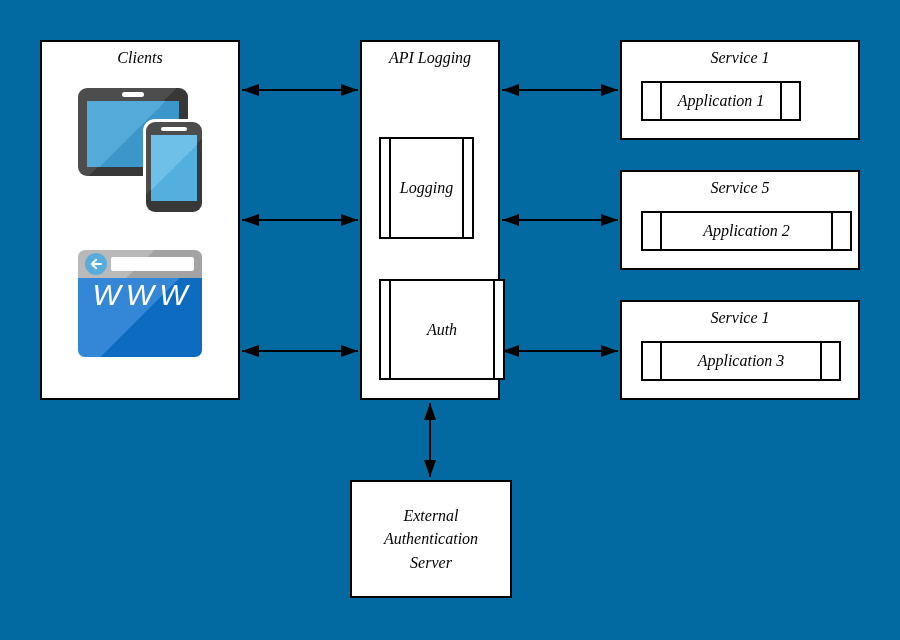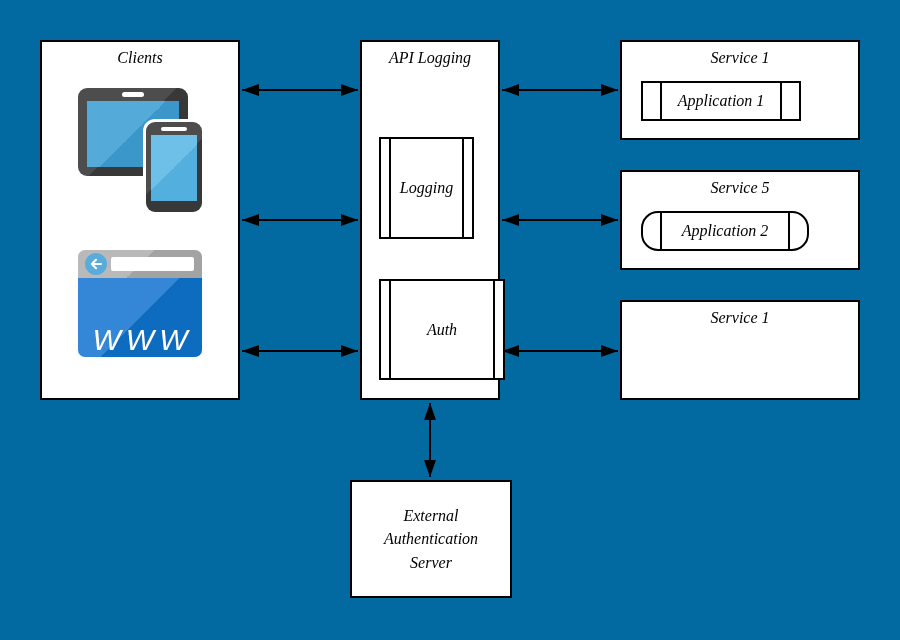--- a/index.html
+++ b/index.html
@@ -92,21 +92,21 @@
     display:flex;align-items:center;justify-content:center;
   }
   .browser-address{
     position:absolute;left:33px;right:8px;top:7px;height:14px;
     background:#fff;border-radius:2px;
   }
   .browser-body{
     position:absolute;left:0;right:0;top:28px;bottom:0;
     border-radius:0 0 7px 7px;
     background:linear-gradient(135deg,#3387d6 50%,#0d6cc0 50%);
-    display:flex;align-items:flex-end;justify-content:center;
+    display:flex;align-items:flex-start;justify-content:center;
   }
   .www-label{
     font-family:"Liberation Sans","DejaVu Sans",sans-serif;
     color:#fff;font-size:30px;letter-spacing:5px;
     margin-left:5px; 
   }
   
   .external-text{
     position:absolute;left:0;right:0;top:0;bottom:0;
     display:flex;align-items:center;justify-content:center;
@@ -184,27 +184,32 @@
   </div>
   <div class="component wide" style="left:641px;top:81px;width:160px;height:40px;">
     <div class="vline left"></div>
     <div class="vline right"></div>
     <span class="comp-label">Application 1</span>
   </div>
 
   <div class="box" style="left:620px;top:170px;width:240px;height:100px;">
     <div class="box-title">Service 5</div>
   </div>
-  <div class="component wide" style="left:641px;top:211px;width:168px;height:40px;border-radius:17px;">
+  <div class="component wide" style="left:641px;top:211px;width:211px;height:40px;">
     <div class="vline left"></div>
     <div class="vline right"></div>
     <span class="comp-label">Application 2</span>
   </div>
 
   <div class="box" style="left:620px;top:300px;width:240px;height:100px;">
     <div class="box-title">Service 1</div>
   </div>
+  <div class="component wide" style="left:641px;top:341px;width:200px;height:40px;">
+    <div class="vline left"></div>
+    <div class="vline right"></div>
+    <span class="comp-label">Application 3</span>
+  </div>
 
   <div class="box" style="left:350px;top:480px;width:162px;height:118px;">
     <div class="external-text">External Authentication Server</div>
   </div>
 
 </div>
 
 </body></html>

